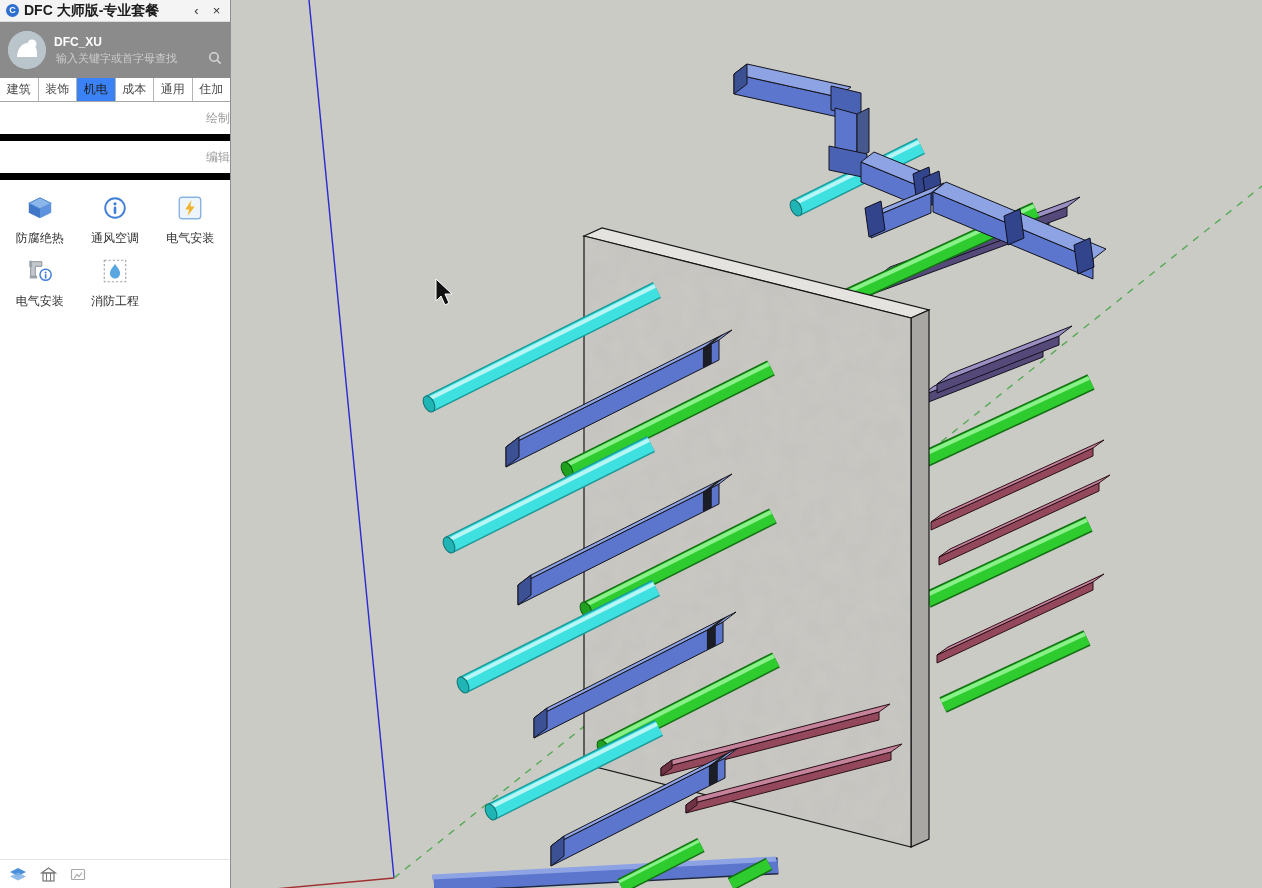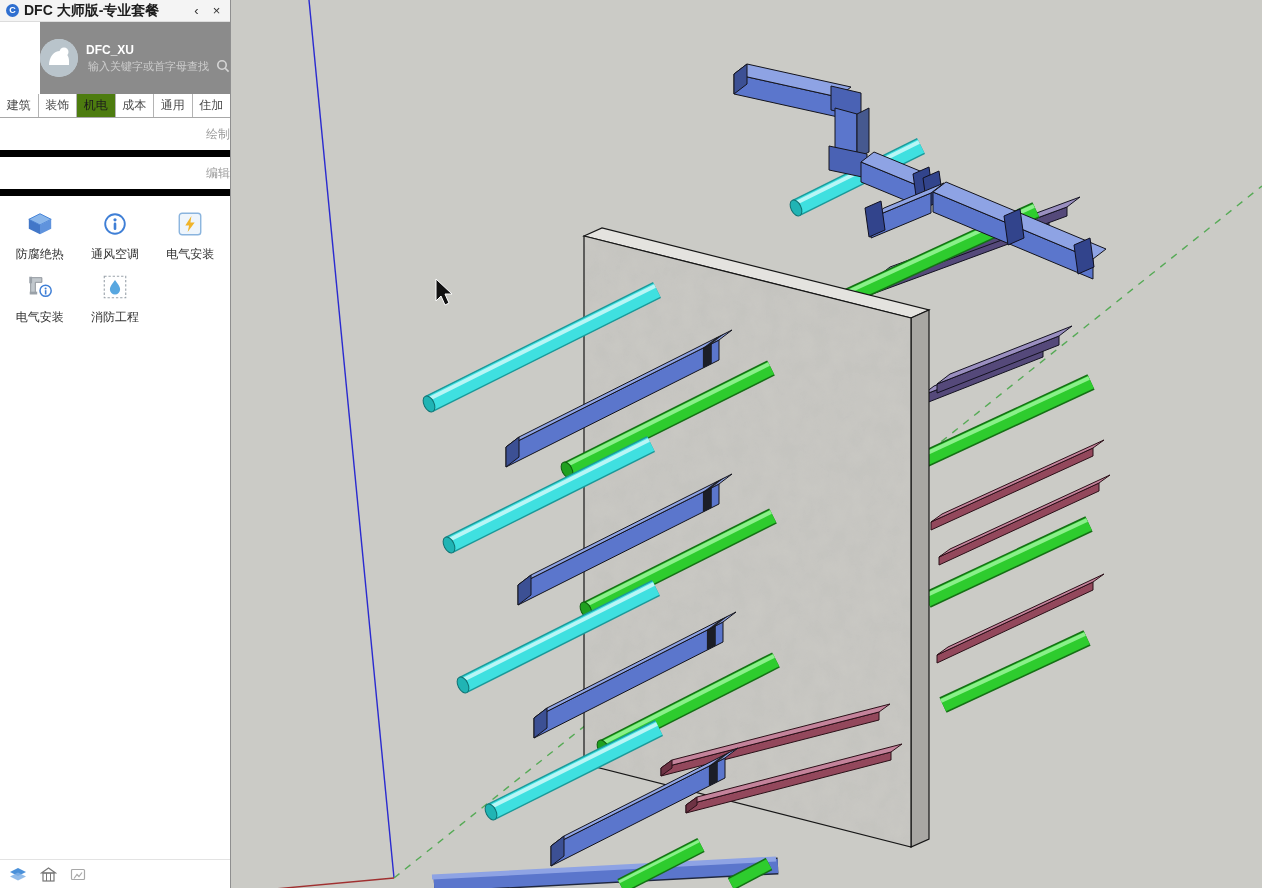--- a/index.html
+++ b/index.html
@@ -7,33 +7,33 @@
        font-family:"Liberation Sans",sans-serif;background:#cbcbc6;}
   
   .sidebar{position:absolute;left:0;top:0;width:230px;height:888px;background:#ffffff;
            border-right:1px solid #8f8f8f;display:flex;flex-direction:column;z-index:5;}
   .titlebar{height:21px;flex:none;display:flex;align-items:center;gap:5px;padding:0 6px;
             background:#f4f4f4;border-bottom:1px solid #dcdcdc;}
   .logo-dot{width:13px;height:13px;border-radius:50%;background:#2f6fd0;color:#fff;
             font-size:9px;line-height:13px;text-align:center;font-weight:bold;flex:none;}
   .title{flex:1;font-size:14px;font-weight:bold;color:#1d1d1d;white-space:nowrap;overflow:hidden;}
   .tb-btn{width:15px;text-align:center;font-size:13px;color:#333;cursor:default;flex:none;}
-  .userheader{height:72px;flex:none;background:#8b8b8b;display:flex;align-items:center;gap:8px;padding:0 0;margin-left:40px;}
+  .userheader{height:56px;flex:none;background:#8b8b8b;display:flex;align-items:center;gap:8px;padding:0 8px;}
   .avatar{width:38px;height:38px;border-radius:50%;background:#c3cdd3;flex:none;overflow:hidden;}
   .user-col{flex:1;display:flex;flex-direction:column;gap:2px;min-width:0;}
   .username{color:#ffffff;font-size:12px;font-weight:bold;}
   .searchrow{display:flex;align-items:center;gap:4px;}
   .search-input{flex:1;min-width:0;background:transparent;border:none;outline:none;
                 color:#eaeaea;font-size:11px;font-family:"Liberation Sans",sans-serif;}
   .search-input::placeholder{color:#cdcdcd;}
   .tabs{height:23px;flex:none;display:flex;background:#d6d6d6;border-bottom:1px solid #a8a8a8;}
   .tab{flex:1;display:flex;align-items:center;justify-content:center;font-size:12px;color:#4a4a4a;
        background:#ffffff;border-right:1px solid #b4b4b4;cursor:default;}
   .tab:last-child{border-right:none;}
-  .tab.active{background:#4d7c0f;color:#1d1d1d;}
+  .tab.active{background:#3b82f6;color:#1d1d1d;}
   .sections{flex:none;}
   .section{height:32px;line-height:32px;text-align:right;font-size:12px;color:#9b9b9b;
            border-bottom:7px solid #000000;cursor:default;}
   .section.active{color:#3f7fd6;}
   .tools{display:grid;grid-template-columns:repeat(3,1fr);row-gap:10px;padding:14px 2px;flex:none;}
   .tool{display:flex;flex-direction:column;align-items:center;gap:8px;cursor:default;}
   .tool-label{font-size:12px;color:#333;white-space:nowrap;}
   .sidebar-footer{margin-top:auto;height:28px;flex:none;display:flex;align-items:center;gap:13px;
                   padding:0 9px;border-top:1px solid #e3e3e3;background:#fff;}
   .footer-icon{display:flex;align-items:center;}

